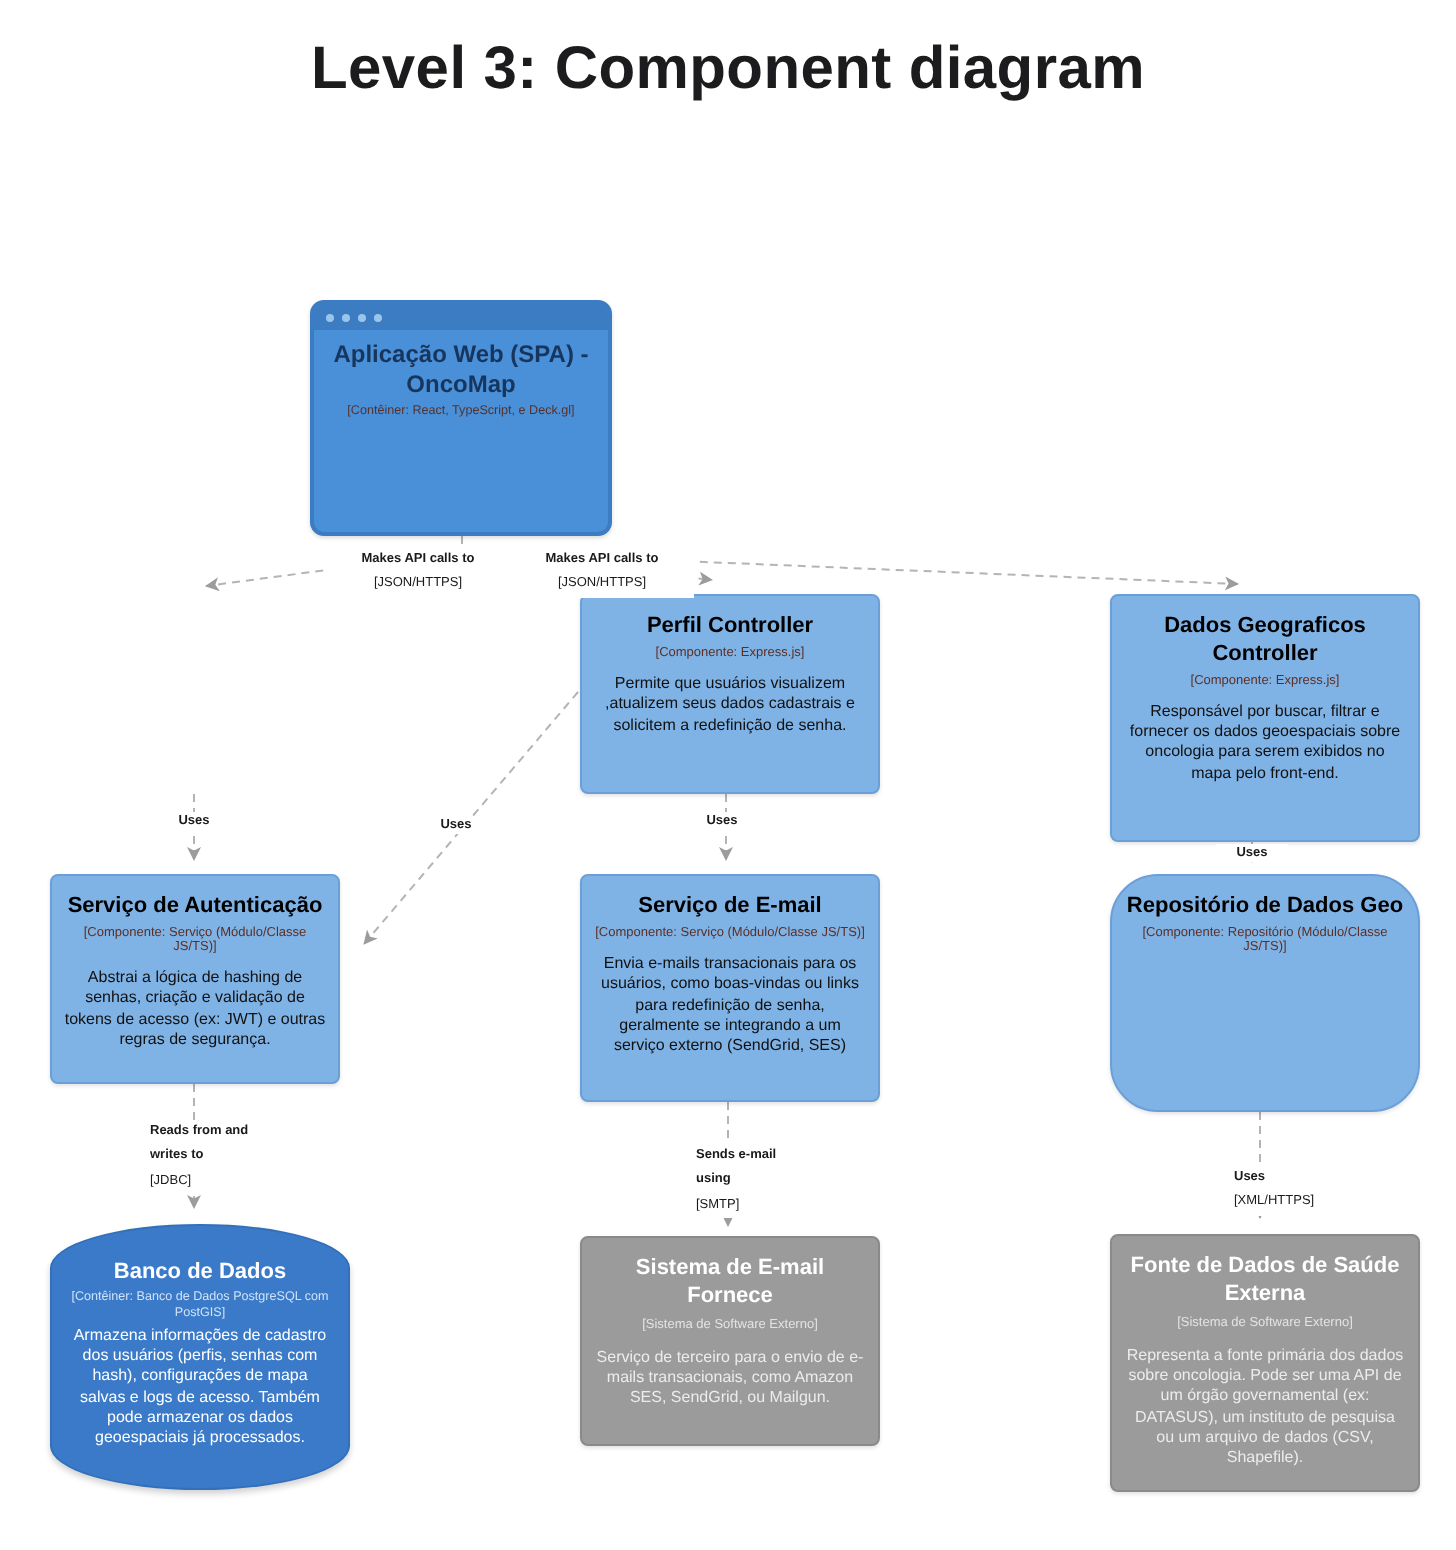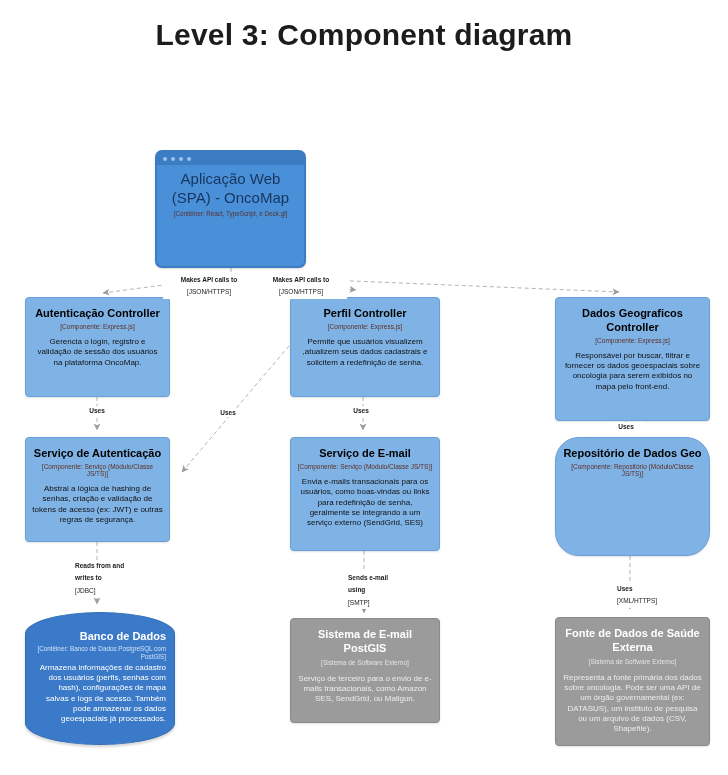--- a/index.html
+++ b/index.html
@@ -29,21 +29,21 @@
   
   .browser {
     background:#4a90d9; border:2px solid #3b7cc2; border-radius:7px;
     overflow:hidden; padding:0; box-shadow:0 1px 2px rgba(0,0,0,.15);
   }
   .browser .chrome {
     height:13px; background:#3b7cc2; display:flex; align-items:center;
     padding-left:6px; gap:4px;
   }
   .browser .dot { width:4px; height:4px; border-radius:50%; background:#9cc5ee; }
-  .browser .n-title { font-size:15px; font-weight:400; color:#17365d; line-height:1.25; margin-top:5px; padding:0 6px; }
+  .browser .n-title { font-size:12px; font-weight:700; color:#17365d; line-height:1.25; margin-top:5px; padding:0 6px; }
   .browser .n-sub   { font-size:6.3px; color:#58322a; margin-top:2px; padding:0 4px; }
   .browser .n-desc  { font-size:8px; color:#f3f8fd; line-height:1.3; margin-top:8px; padding:0 6px; }
 
   
   .cylinder {
     background:#3a7ac8; border:1px solid #3370ba;
     border-radius:75px / 22px; padding:17px 8px 8px 8px;
     box-shadow:0 2px 3px rgba(0,0,0,.18);
   }
   .cylinder .n-title { font-size:11px; font-weight:700; color:#ffffff; line-height:1.2; }
@@ -105,25 +105,20 @@
     <div class="chrome">
       <span class="dot"></span>
       <span class="dot"></span>
       <span class="dot"></span>
       <span class="dot"></span>
     </div>
     <div class="n-title">Aplicação Web (SPA) - OncoMap</div>
     <div class="n-sub">[Contêiner: React, TypeScript, e Deck.gl]</div>
   </div>
 
-  <div class="node comp" style="left:25px; top:297px; width:145px; height:100px;">
-    <div class="n-title">Autenticação Controller</div>
-    <div class="n-sub">[Componente: Express.js]</div>
-    <div class="n-desc">Gerencia o login, registro e validação de sessão dos usuários na plataforma OncoMap.</div>
-  </div>
 
   <div class="node comp" style="left:290px; top:297px; width:150px; height:100px;">
     <div class="n-title">Perfil Controller</div>
     <div class="n-sub">[Componente: Express.js]</div>
     <div class="n-desc">Permite que usuários visualizem ,atualizem seus dados cadastrais e solicitem a redefinição de senha.</div>
   </div>
 
   <div class="node comp" style="left:555px; top:297px; width:155px; height:124px;">
     <div class="n-title">Dados Geograficos Controller</div>
     <div class="n-sub">[Componente: Express.js]</div>
@@ -140,28 +135,28 @@
     <div class="n-title">Serviço de E-mail</div>
     <div class="n-sub">[Componente: Serviço (Módulo/Classe JS/TS)]</div>
     <div class="n-desc">Envia e-mails transacionais para os usuários, como boas-vindas ou links para redefinição de senha, geralmente se integrando a um serviço externo (SendGrid, SES)</div>
   </div>
 
   <div class="node comp" style="left:555px; top:437px; width:155px; height:119px;border-radius:24px;">
     <div class="n-title">Repositório de Dados Geo</div>
     <div class="n-sub">[Componente: Repositório (Módulo/Classe JS/TS)]</div>
   </div>
 
-  <div class="node cylinder" style="left:25px; top:612px; width:150px; height:133px;text-align:right;">
+  <div class="node cylinder" style="left:25px; top:612px; width:150px; height:133px;">
     <div class="n-title">Banco de Dados</div>
     <div class="n-sub">[Contêiner: Banco de Dados PostgreSQL com PostGIS]</div>
     <div class="n-desc">Armazena informações de cadastro dos usuários (perfis, senhas com hash), configurações de mapa salvas e logs de acesso. Também pode armazenar os dados geoespaciais já processados.</div>
   </div>
 
   <div class="node external" style="left:290px; top:618px; width:150px; height:105px;">
-    <div class="n-title">Sistema de E-mail PostGIS</div>
+    <div class="n-title">Sistema de E-mail Fornece</div>
     <div class="n-sub">[Sistema de Software Externo]</div>
     <div class="n-desc">Serviço de terceiro para o envio de e-mails transacionais, como Amazon SES, SendGrid, ou Mailgun.</div>
   </div>
 
   <div class="node external" style="left:555px; top:617px; width:155px; height:129px;">
     <div class="n-title">Fonte de Dados de Saúde Externa</div>
     <div class="n-sub">[Sistema de Software Externo]</div>
     <div class="n-desc">Representa a fonte primária dos dados sobre oncologia. Pode ser uma API de um órgão governamental (ex: DATASUS), um instituto de pesquisa ou um arquivo de dados (CSV, Shapefile).</div>
   </div>
 

